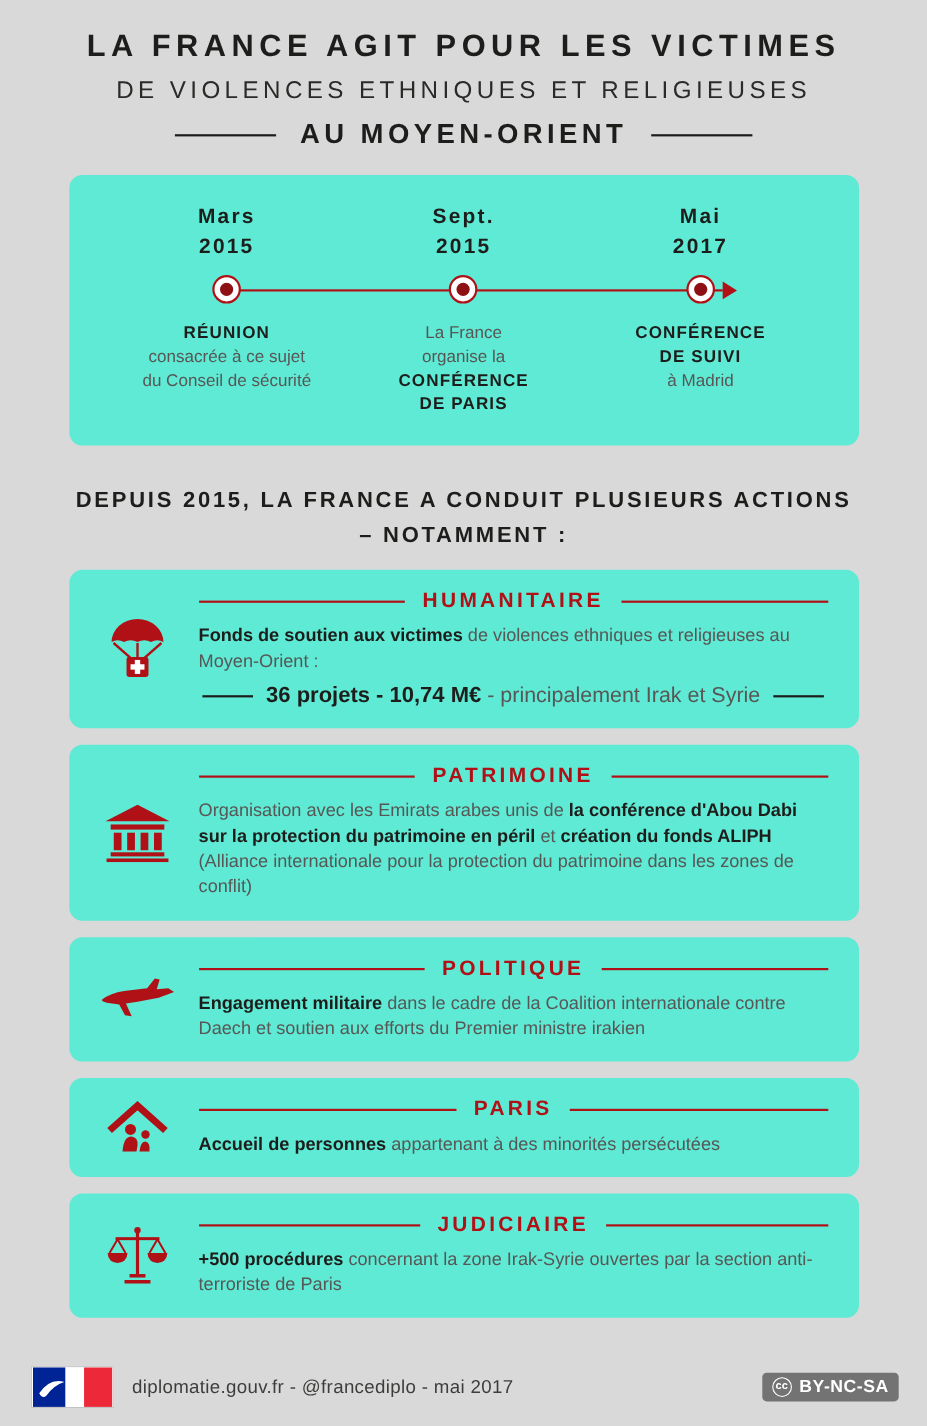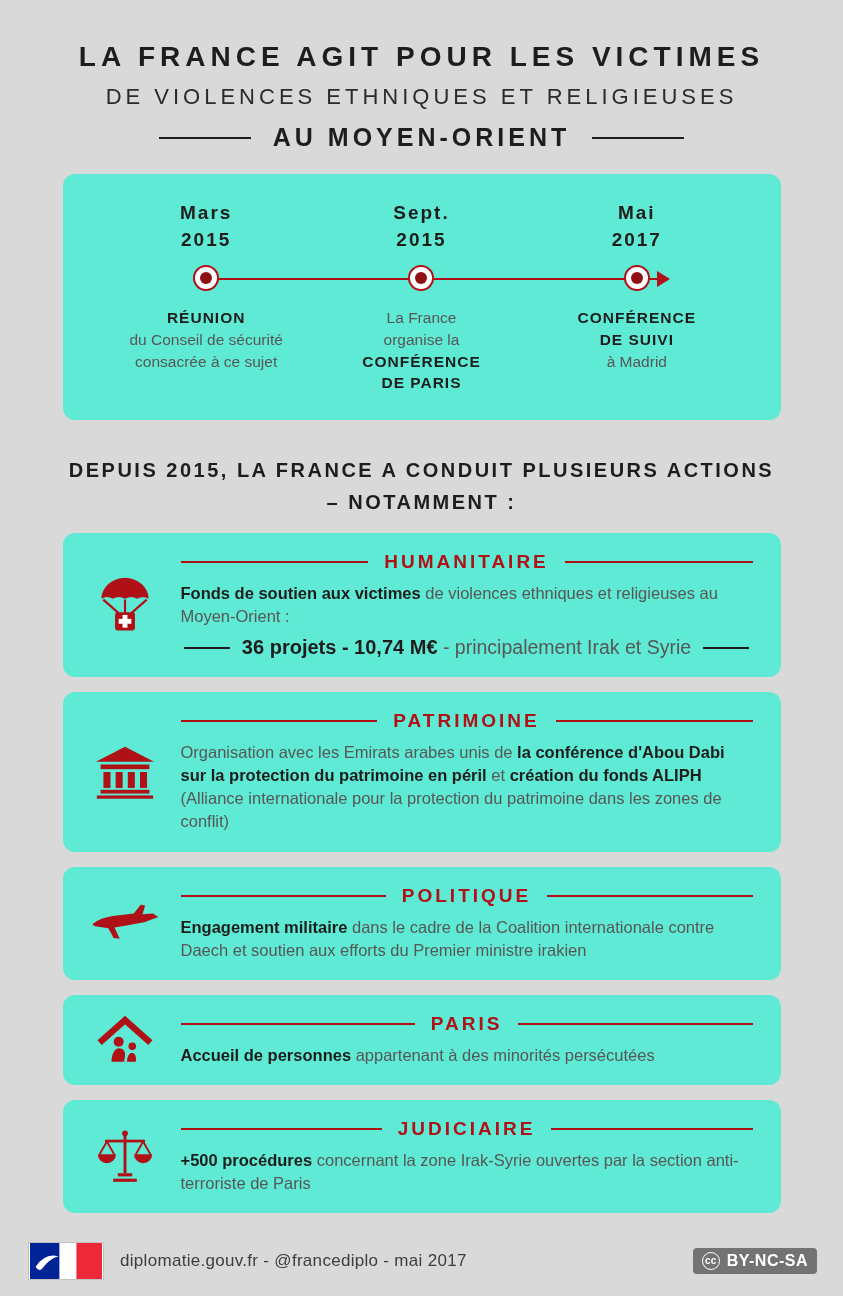--- a/index.html
+++ b/index.html
@@ -9,21 +9,21 @@
     background: #d9d9d9;
     font-family: "Liberation Sans", sans-serif;
     display: flex;
     flex-direction: column;
     overflow: hidden;
     color: #1d1d1b;
   }
   .bold { font-weight: 700; color: #1d1d1b; }
 
   
-  .header { padding-top: 41px; text-align: center; }
+  .header { padding-top: 26px; text-align: center; }
   .main-title { font-size: 28px; font-weight: 700; letter-spacing: 5px; }
   .subtitle { margin-top: 11px; font-size: 22px; font-weight: 400; letter-spacing: 4px; color: #2a2a28; }
   .region-row { margin-top: 13px; display: flex; align-items: center; justify-content: center; gap: 22px; }
   .region { font-size: 25px; font-weight: 700; letter-spacing: 4px; }
   .hline { width: 92px; height: 2px; background: #1d1d1b; }
 
   
   .card { background: #5eead4; border-radius: 12px; width: 718px; margin-left: auto; margin-right: auto; }
 
   
@@ -115,22 +115,22 @@
         </div>
       <div class="tl-dot">
           <span class="tl-dot-inner"></span>
         </div>
     </div>
   </div>
 
   <div class="tl-texts">
     <div class="tl-text">
         <span class="bold">RÉUNION</span>
+        <span>consacrée à ce sujet</span>
         <span>du Conseil de sécurité</span>
-        <span>consacrée à ce sujet</span>
       </div>
     <div class="tl-text">
         <span>La France</span>
         <span>organise la</span>
         <span class="bold">CONFÉRENCE</span>
         <span class="bold">DE PARIS</span>
       </div>
     <div class="tl-text">
         <span class="bold">CONFÉRENCE</span>
         <span class="bold">DE SUIVI</span>

